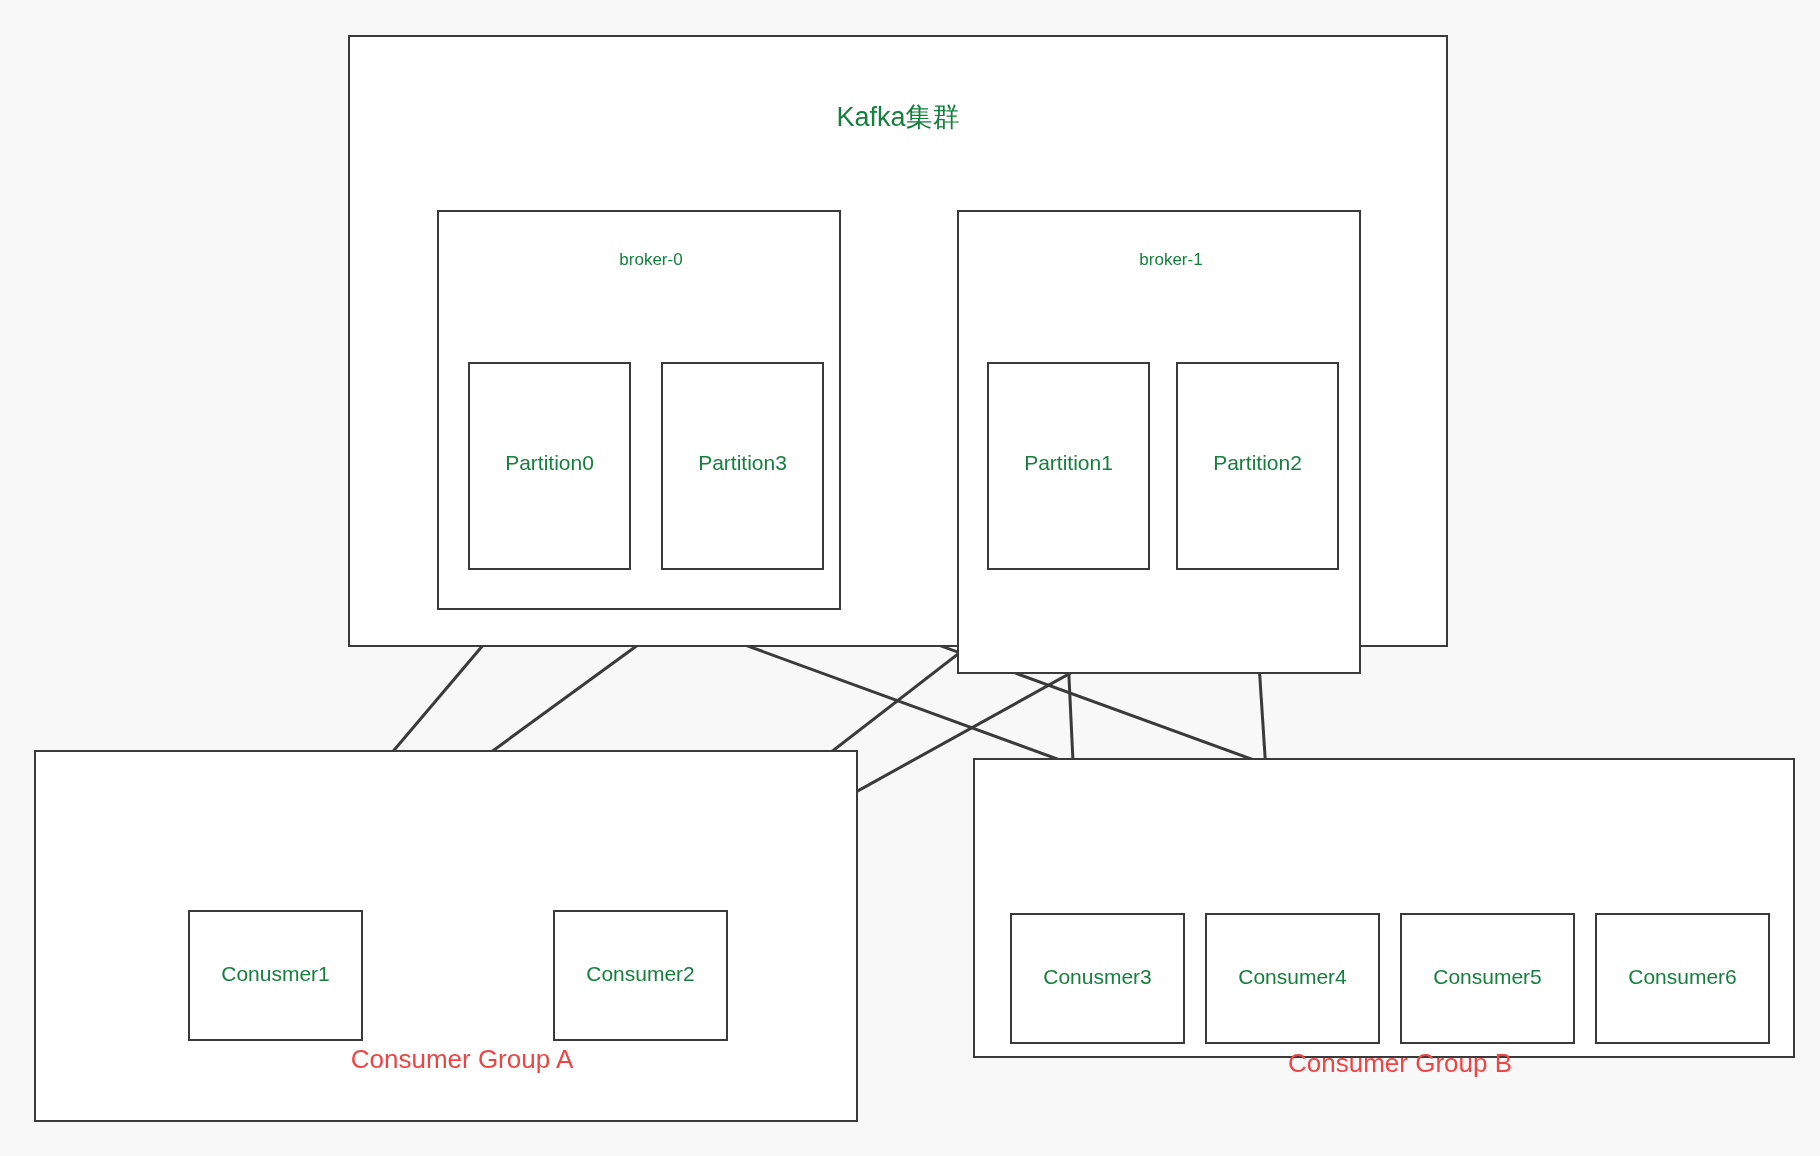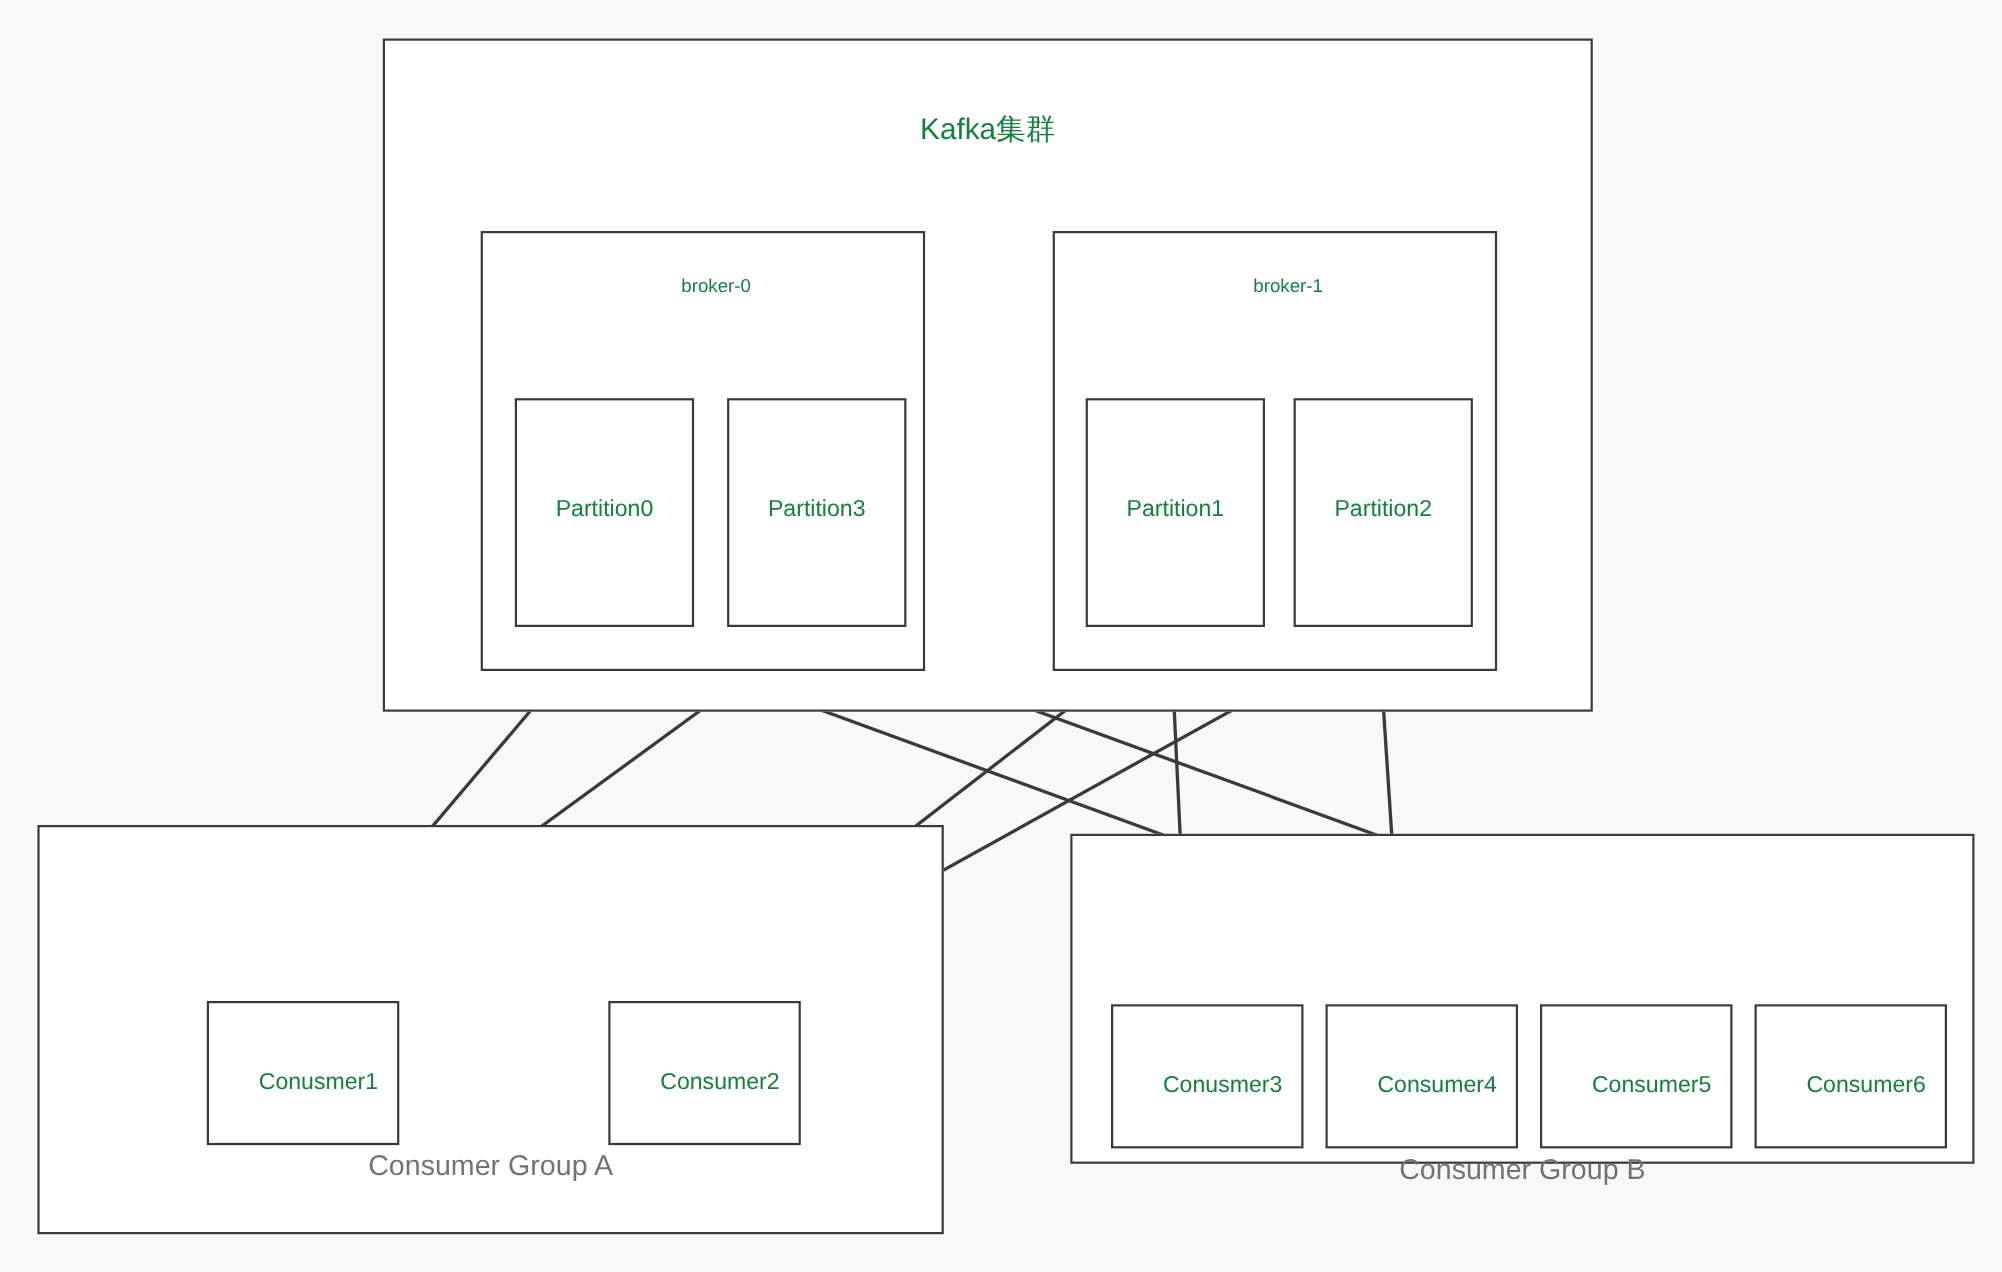--- a/index.html
+++ b/index.html
@@ -57,21 +57,21 @@
   #broker-0 {
     left: 437px;
     top: 210px;
     width: 404px;
     height: 400px;
   }
   #broker-1 {
     left: 957px;
     top: 210px;
     width: 404px;
-    height: 400px;
+    height: 464px;
   }
   .broker > .title {
     top: 38px;
     font-size: 17px;
     margin-left: 12px;
   }
   
   .partition {
     position: absolute;
     box-sizing: border-box;
@@ -98,41 +98,40 @@
     height: 372px;
   }
   #group-b {
     left: 973px;
     top: 758px;
     width: 822px;
     height: 300px;
   }
   .group > .group-title {
     position: absolute;
-    left: 0;
+    left: 16px;
     width: 100%;
     text-align: center;
     font-size: 26px;
-    color: #737373;
+    color: #ef4444;
     white-space: nowrap;
   }
   #group-a > .group-title { top: 292px; }
   #group-b > .group-title { top: 288px; }
 
   
   .consumer {
     position: absolute;
     box-sizing: border-box;
     background: #ffffff;
     border: 2.5px solid #3a3a3a;
   }
   .consumer > .title {
-    top: 60px;
+    top: 50px;
     font-size: 21px;
-    padding-left: 14px;
   }
   .consumer-a {
     top: 910px;
     width: 175px;
     height: 131px;
   }
   #consumer-c1 { left: 188px; }
   #consumer-c2 { left: 553px; }
   .consumer-b {
     top: 913px;

